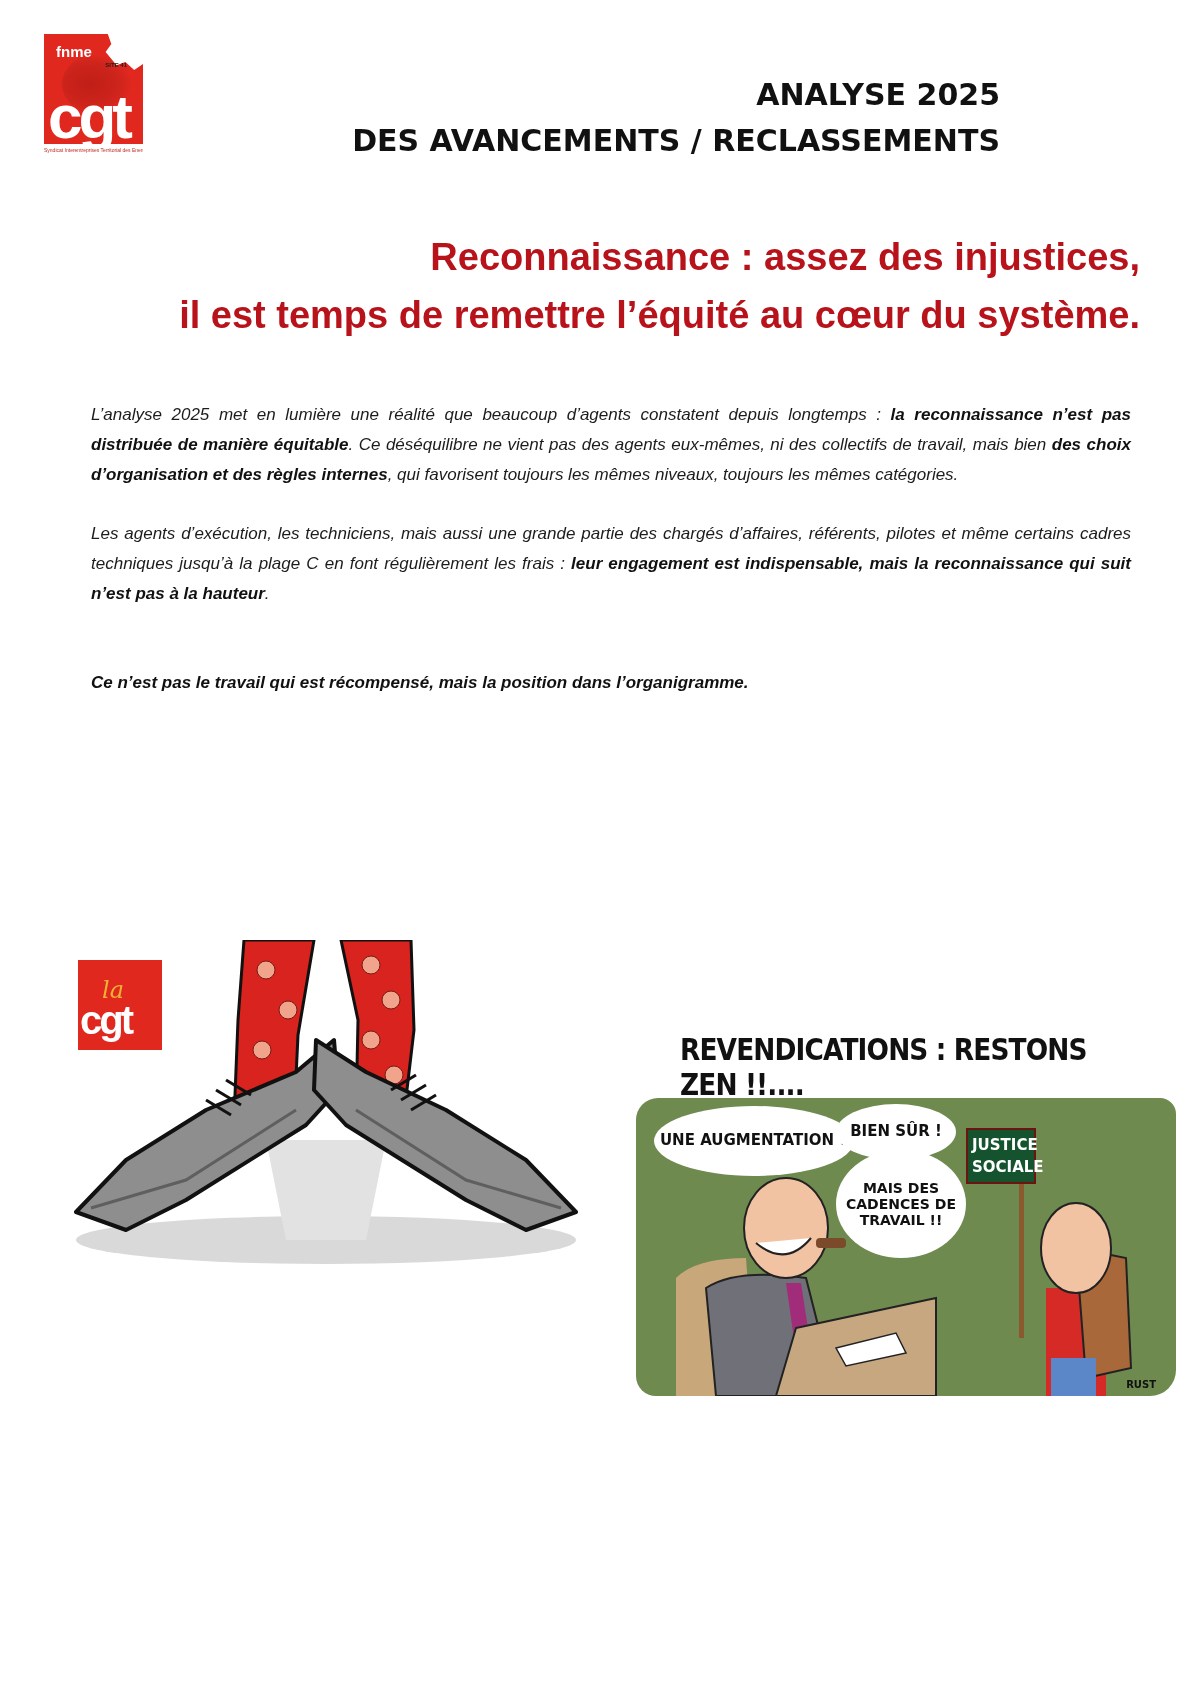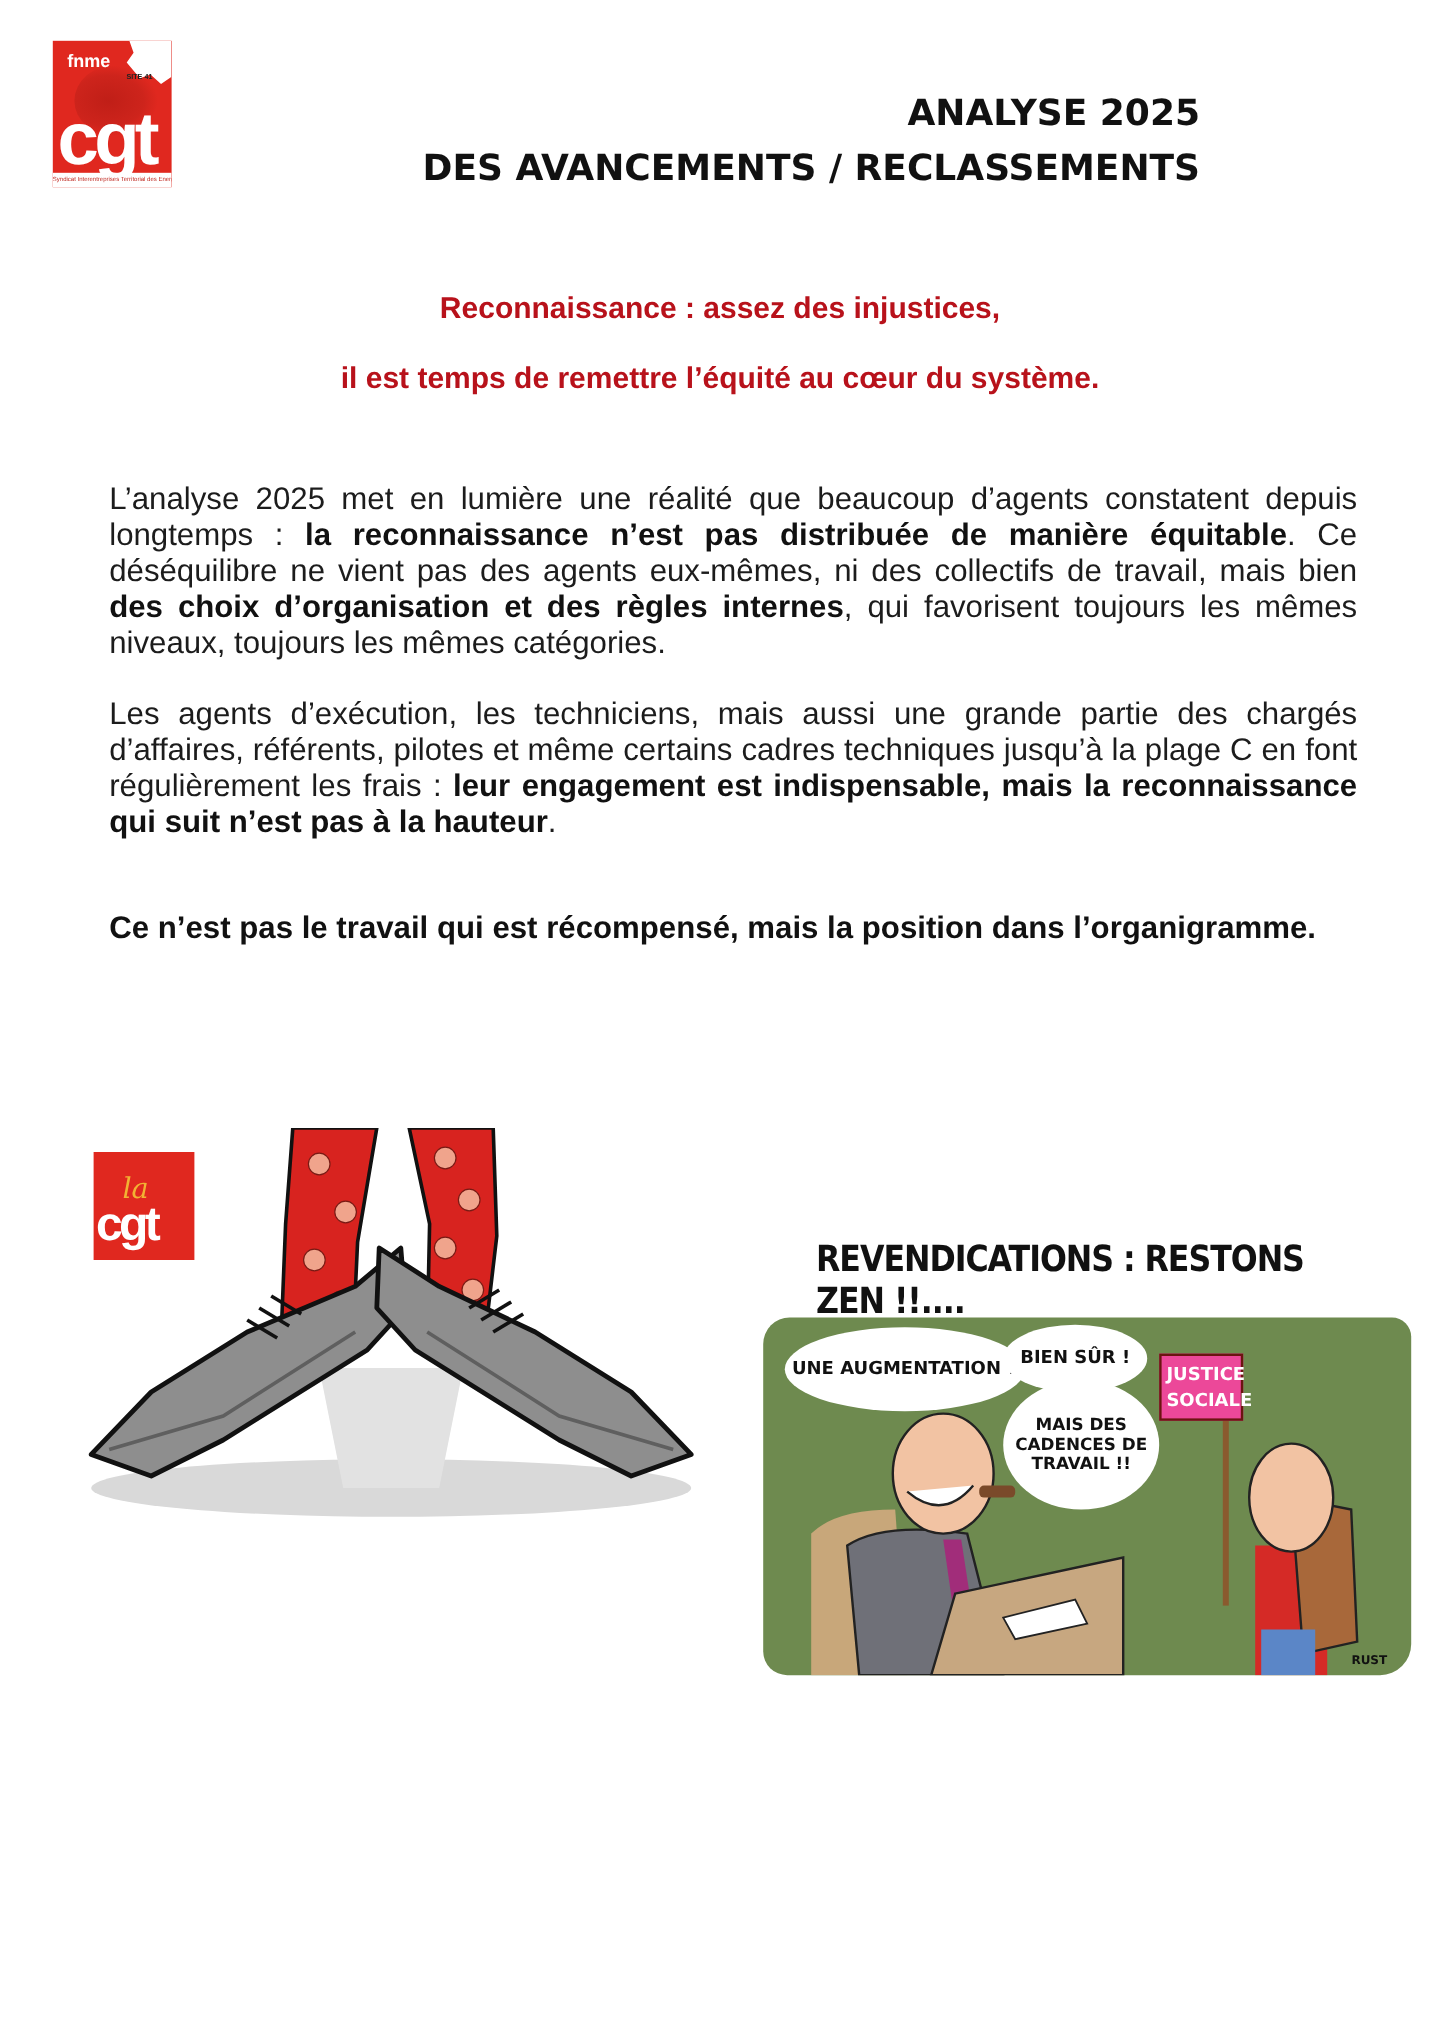--- a/index.html
+++ b/index.html
@@ -17,26 +17,26 @@
       clip-path: polygon(20% 0, 100% 0, 100% 75%, 80% 90%, 60% 70%, 40% 78%, 15% 45%, 28% 25%); }
     .logo-top .swirl { position: absolute; left: 18px; top: 20px; width: 70px; height: 60px; border-radius: 50%;
       background: radial-gradient(ellipse at 40% 50%, #b81c15 0%, #c9231b 50%, transparent 70%); opacity: .8; }
     .logo-top .cgt { position: absolute; left: 4px; top: 52px; color: #fff; font-size: 62px; font-weight: bold; letter-spacing: -4px; line-height: 1; }
     .logo-top .tag { position: absolute; left: 0; bottom: 0; width: 100%; height: 12px; background: #fff;
       color: #c02a22; font-size: 5px; text-align: center; line-height: 12px; white-space: nowrap; }
 
     
     .doc-title { position: absolute; left: 200px; width: 800px; top: 72px; text-align: right;
       font-family: "DejaVu Sans", sans-serif; font-weight: bold; font-size: 30px; line-height: 46px; color: #111; }
-    .headline { position: absolute; left: 60px; width: 1080px; top: 228px; text-align: center;
-      font-family: "Liberation Sans", sans-serif; font-weight: bold; font-size: 25px; line-height: 58px; color: #b8121b; }
+    .headline { position: absolute; left: 60px; width: 1080px; top: 228px; text-align: right;
+      font-family: "Liberation Sans", sans-serif; font-weight: bold; font-size: 38px; line-height: 58px; color: #b8121b; }
 
     
     .body-text { position: absolute; left: 91px; width: 1040px; top: 400px;
-      font-family: "Liberation Sans", sans-serif; font-size: 26px; line-height: 30px; text-align: justify; color: #1c1c1c; }
+      font-family: "Liberation Sans", sans-serif; font-size: 17px; line-height: 30px; text-align: justify; color: #1c1c1c; font-style: italic; }
     .body-text p { margin-bottom: 29px; }
     .body-text b { font-weight: bold; color: #111; }
 
     
     .illus-left { position: absolute; left: 66px; top: 940px; width: 520px; height: 640px; }
     .cgt-small { position: absolute; left: 12px; top: 20px; width: 84px; height: 90px; background: #e0281f; }
     .cgt-small .la { position: absolute; left: 24px; top: 16px; color: #f2b233; font-family: "DejaVu Serif", serif; font-style: italic; font-size: 24px; }
     .cgt-small .cgt { position: absolute; left: 2px; top: 40px; color: #fff; font-size: 40px; font-weight: bold; letter-spacing: -3px; line-height: 1; }
     .legs svg { position: absolute; left: 0; top: 0; }
     .handwriting { position: absolute; left: 110px; top: 300px; width: 400px;
@@ -44,21 +44,21 @@
     .handwriting span { display: block; }
 
     
     .illus-right { position: absolute; left: 628px; top: 1022px; width: 550px; height: 380px; }
     .cartoon-title { position: absolute; left: 52px; top: 10px; font-family: "DejaVu Sans", sans-serif; font-weight: bold;
       font-size: 30px; letter-spacing: -1px; color: #111; transform: scaleX(.88); transform-origin: left; }
     .panel { position: absolute; left: 8px; top: 76px; width: 540px; height: 298px; background: #6e8a4f;
       border-radius: 22px 16px 26px 20px; }
     .bubble { position: absolute; background: #fff; border-radius: 50%; display: flex; align-items: center; justify-content: center;
       text-align: center; font-family: "DejaVu Sans", sans-serif; font-weight: bold; color: #111; line-height: 1.15; }
-    .sign { position: absolute; background: #ec4899; color: #fff; font-family: "DejaVu Sans", sans-serif; font-weight: bold; font-size: 15px;
+    .sign { position: absolute; background: #14532d; color: #fff; font-family: "DejaVu Sans", sans-serif; font-weight: bold; font-size: 15px;
       text-align: center; line-height: 22px; padding: 4px 4px; border: 2px solid #6b1410; }
   </style>
 </head>
 <body>
 
 <div class="logo-top">
   <div class="swirl"></div>
   <div class="map"></div>
   <span class="fnme">fnme</span>
   <span class="site">SITE 41</span>

